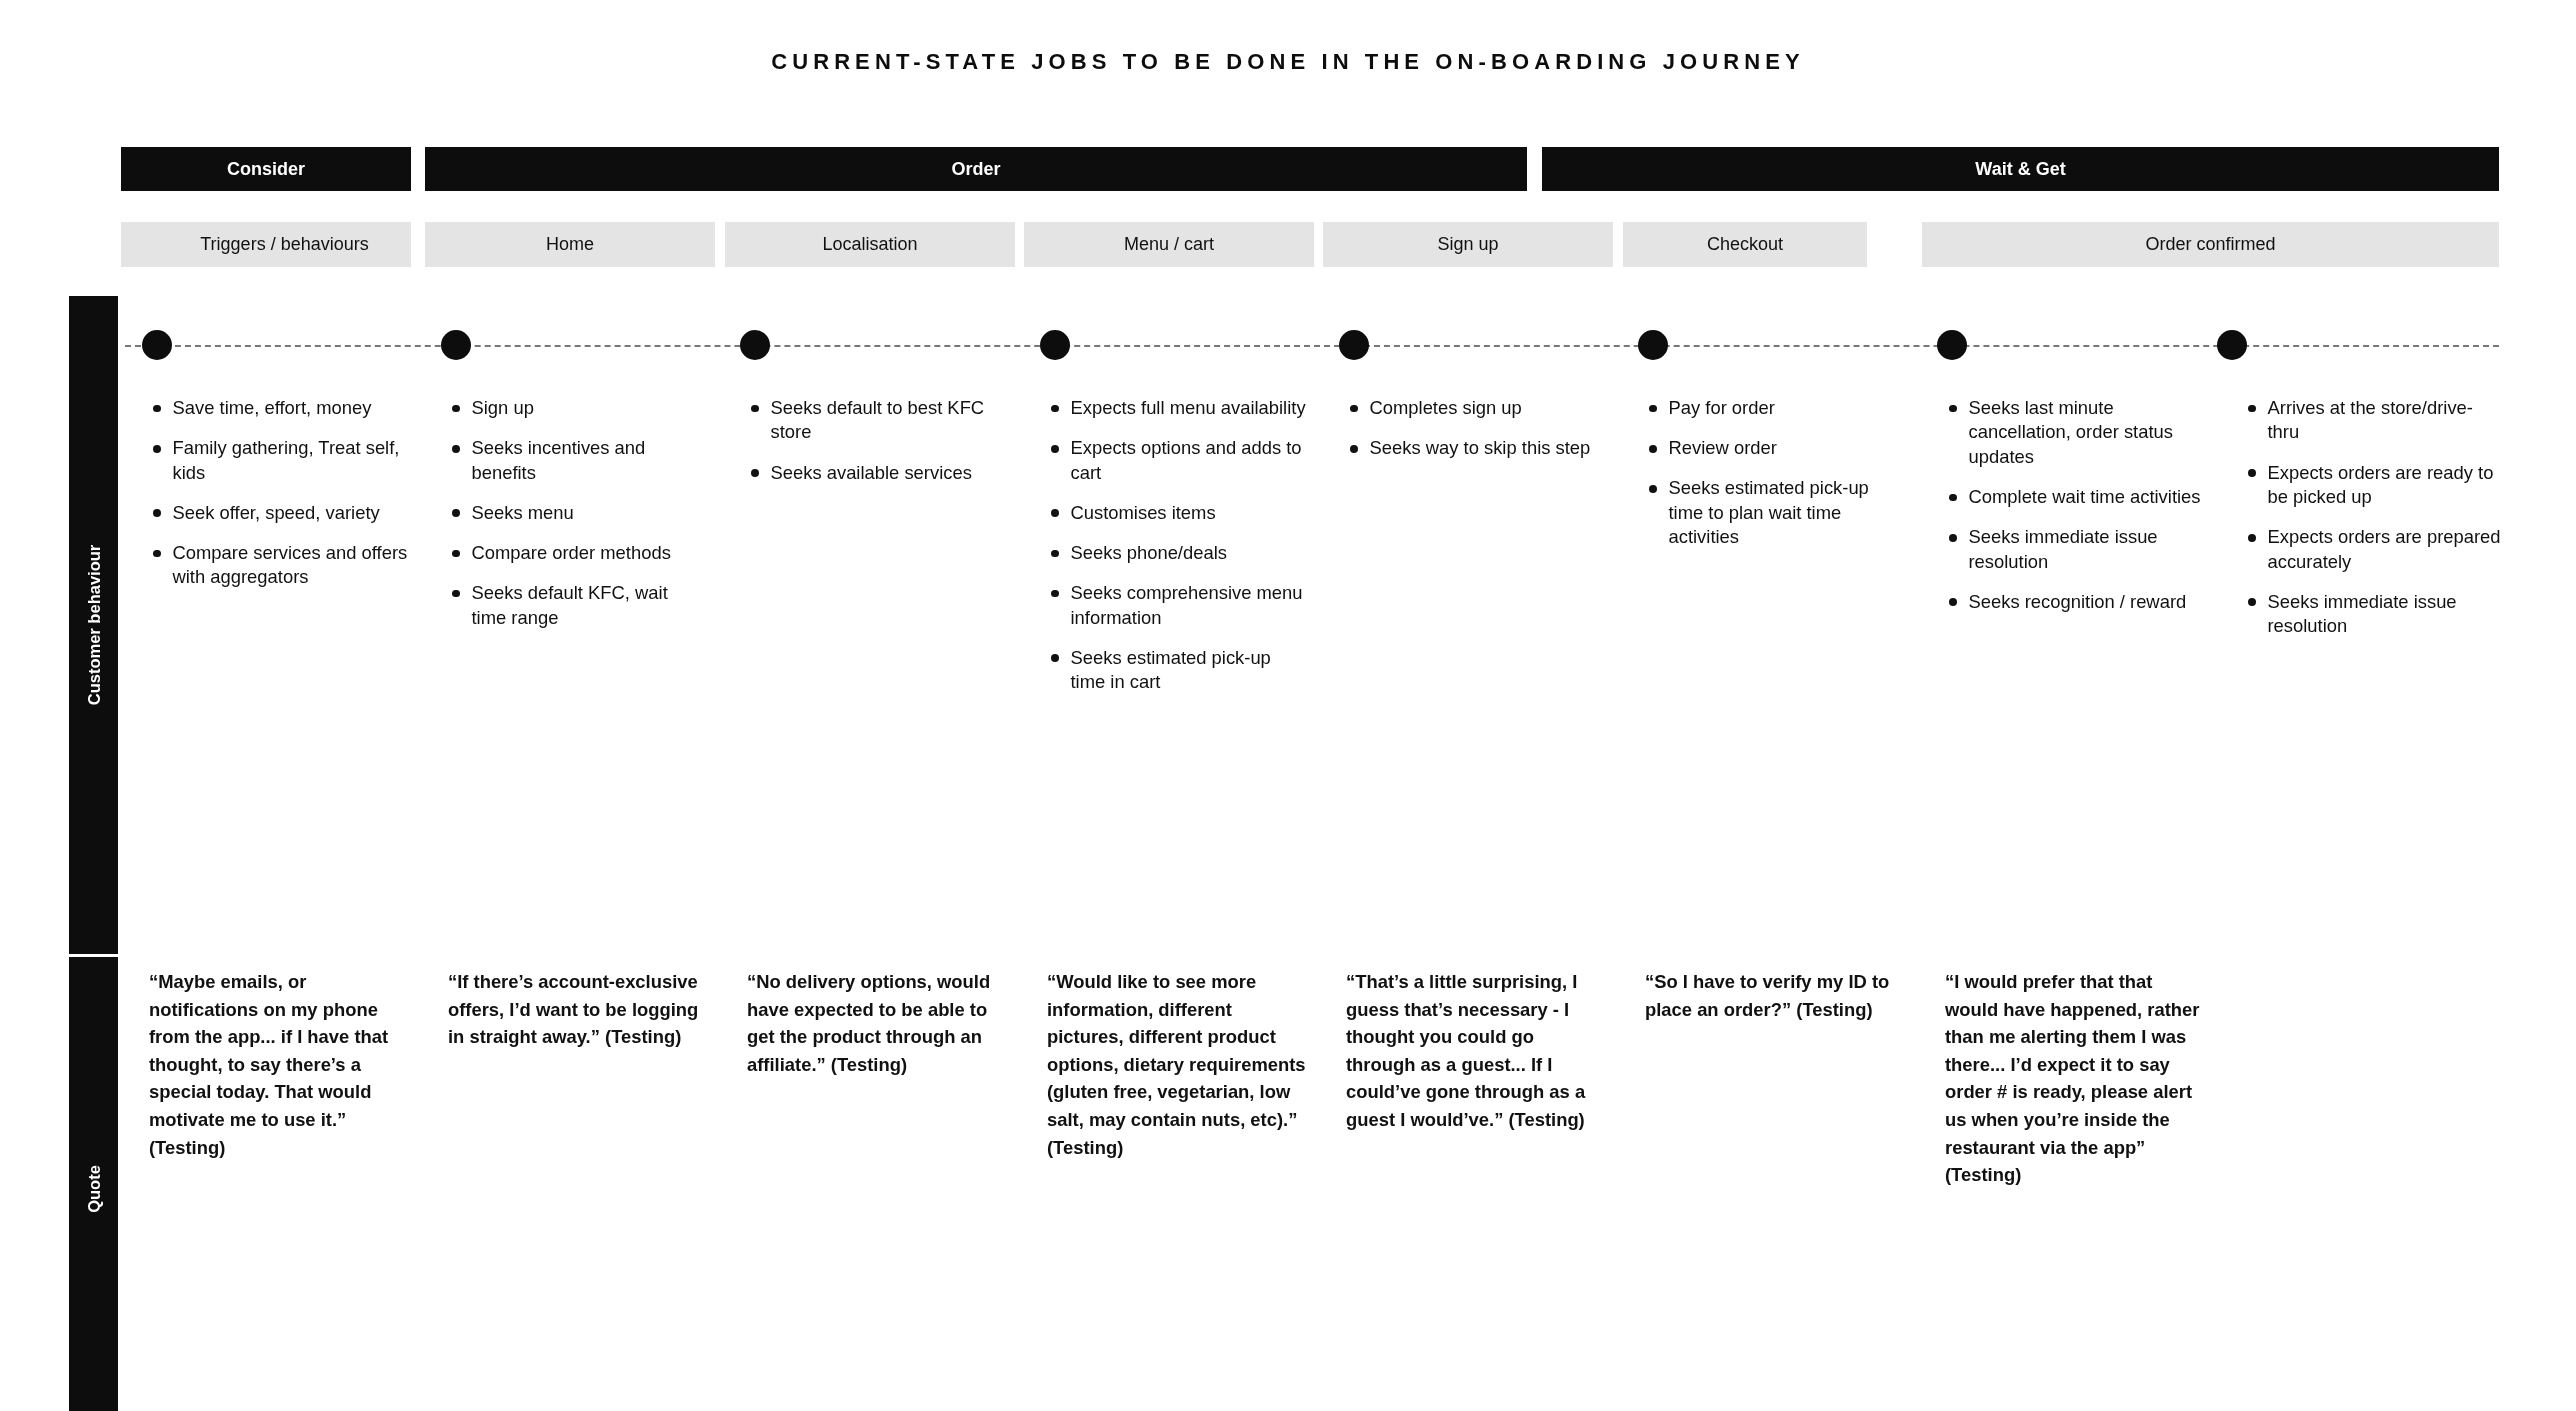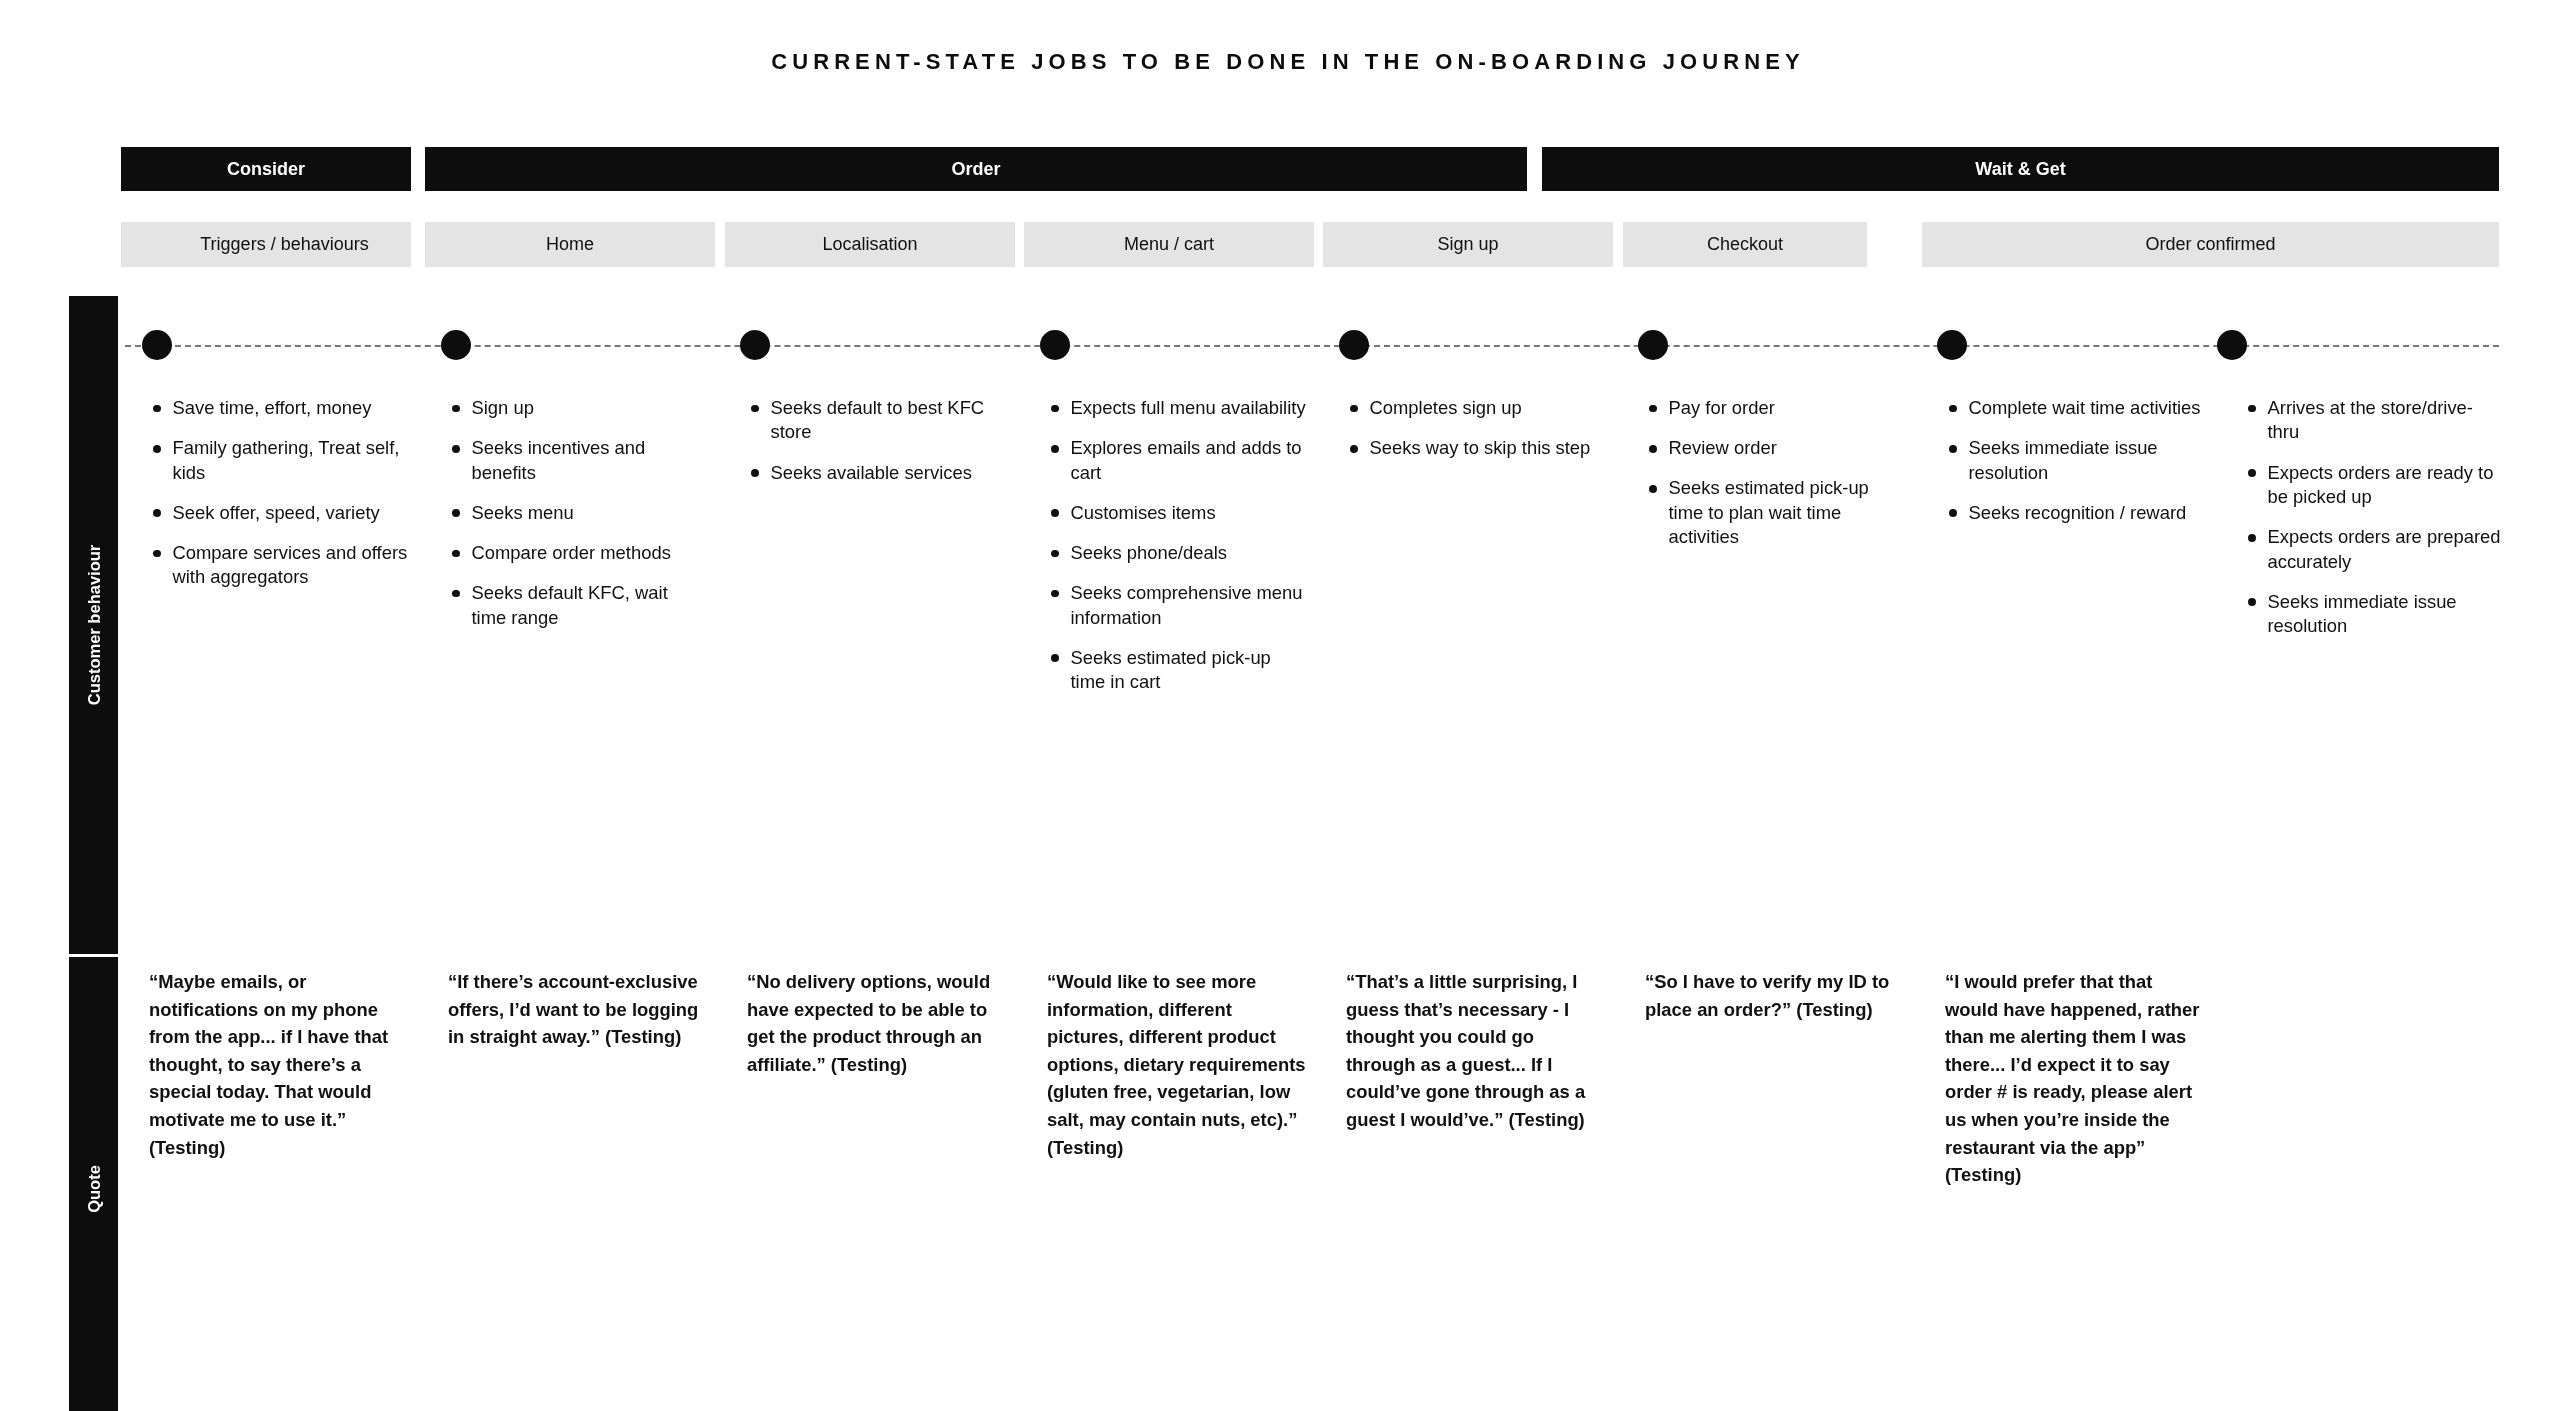--- a/index.html
+++ b/index.html
@@ -214,21 +214,21 @@
       <div class="bcol" style="left: 747px; width: 259px;">
         <ul class="blist">
           <li>Seeks default to best KFC store</li>
           <li>Seeks available services</li>
         </ul>
       </div>
       <div class="qcol" style="left: 747px; width: 259px;">“No delivery options, would have expected to be able to get the product through an affiliate.” (Testing)</div>
       <div class="bcol" style="left: 1047px; width: 259px;">
         <ul class="blist">
           <li>Expects full menu availability</li>
-          <li>Explores emails and adds to cart</li>
+          <li>Expects options and adds to cart</li>
           <li>Customises items</li>
           <li>Seeks phone/deals</li>
           <li>Seeks comprehensive menu information</li>
           <li>Seeks estimated pick-up time in cart</li>
         </ul>
       </div>
       <div class="qcol" style="left: 1047px; width: 259px;">“Would like to see more information, different pictures, different product options, dietary requirements (gluten free, vegetarian, low salt, may contain nuts, etc).” (Testing)</div>
       <div class="bcol" style="left: 1346px; width: 259px;">
         <ul class="blist">
           <li>Completes sign up</li>
@@ -239,20 +239,21 @@
       <div class="bcol" style="left: 1645px; width: 259px;">
         <ul class="blist">
           <li>Pay for order</li>
           <li>Review order</li>
           <li>Seeks estimated pick-up time to plan wait time activities</li>
         </ul>
       </div>
       <div class="qcol" style="left: 1645px; width: 259px;">“So I have to verify my ID to place an order?” (Testing)</div>
       <div class="bcol" style="left: 1945px; width: 259px;">
         <ul class="blist">
+          <li>Seeks last minute cancellation, order status updates</li>
           <li>Complete wait time activities</li>
           <li>Seeks immediate issue resolution</li>
           <li>Seeks recognition / reward</li>
         </ul>
       </div>
       <div class="qcol" style="left: 1945px; width: 259px;">“I would prefer that that would have happened, rather than me alerting them I was there... I’d expect it to say order # is ready, please alert us when you’re inside the restaurant via the app” (Testing)</div>
       <div class="bcol" style="left: 2244px; width: 259px;">
         <ul class="blist">
           <li>Arrives at the store/drive-thru</li>
           <li>Expects orders are ready to be picked up</li>

